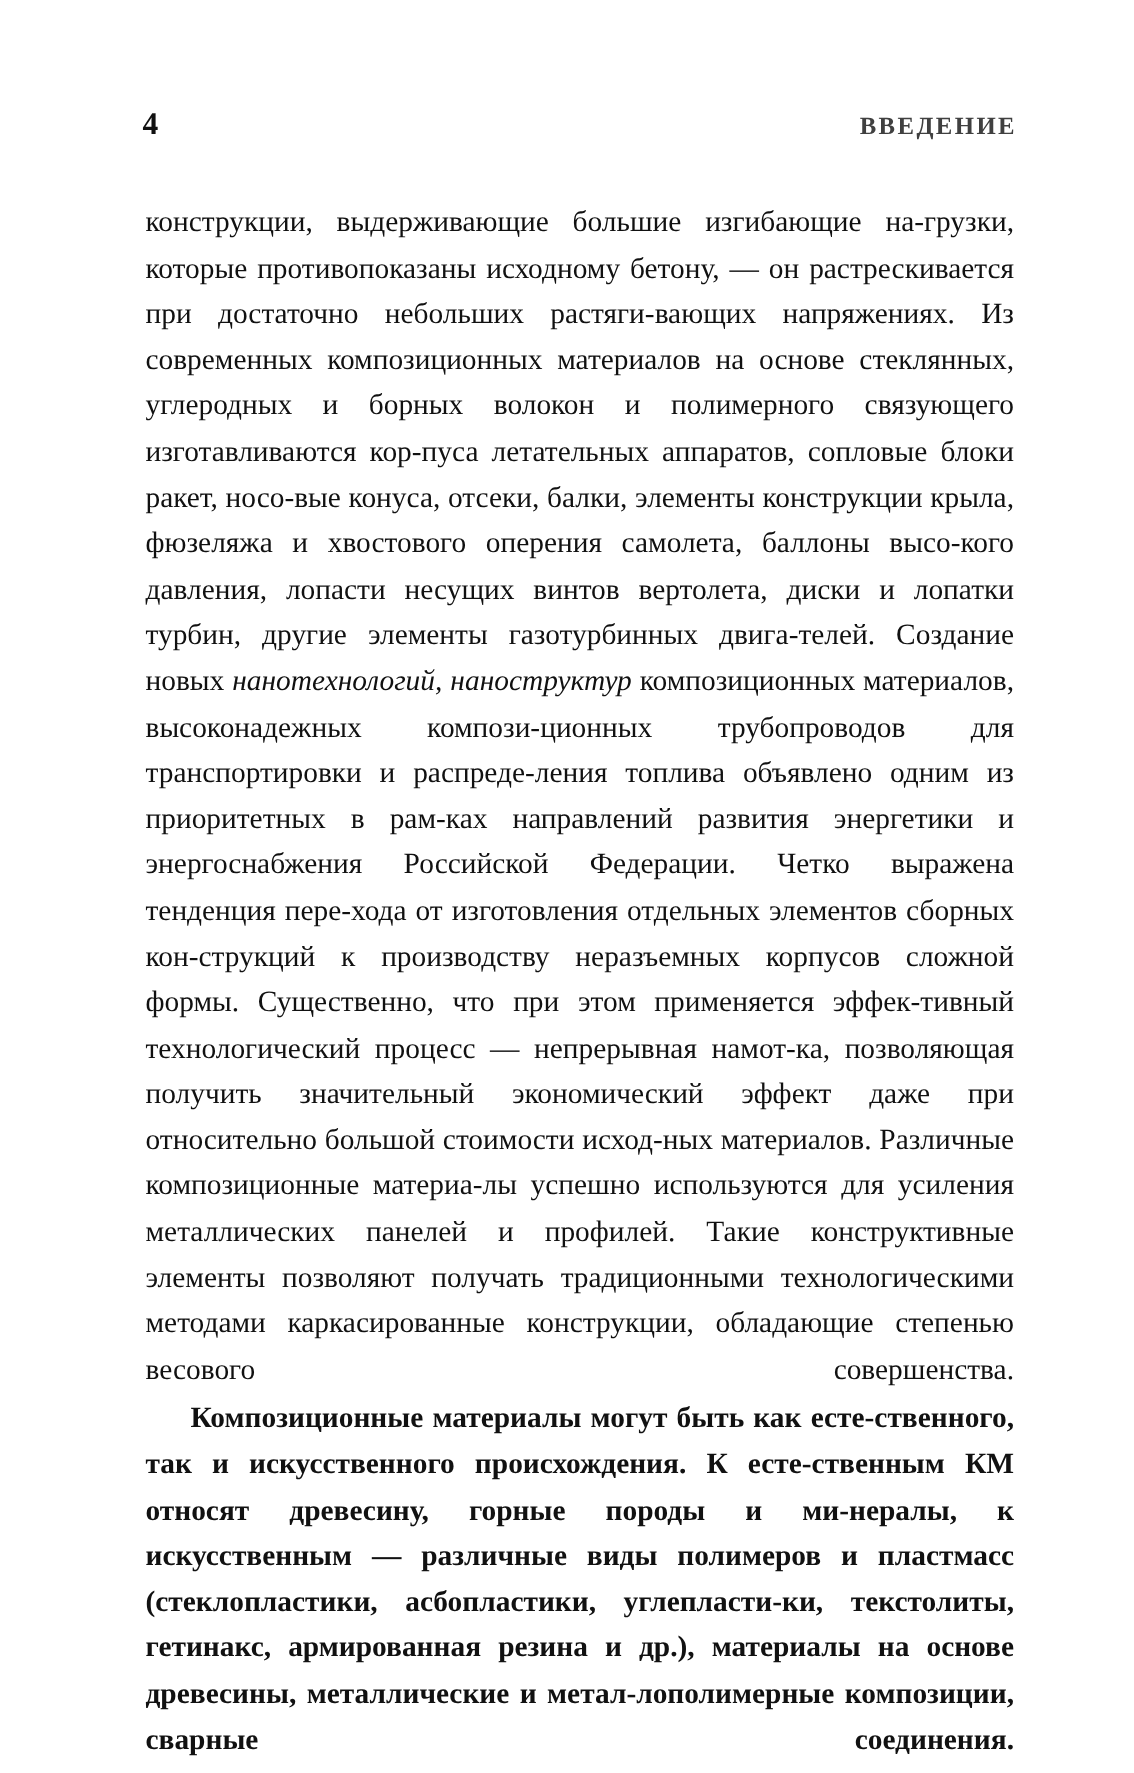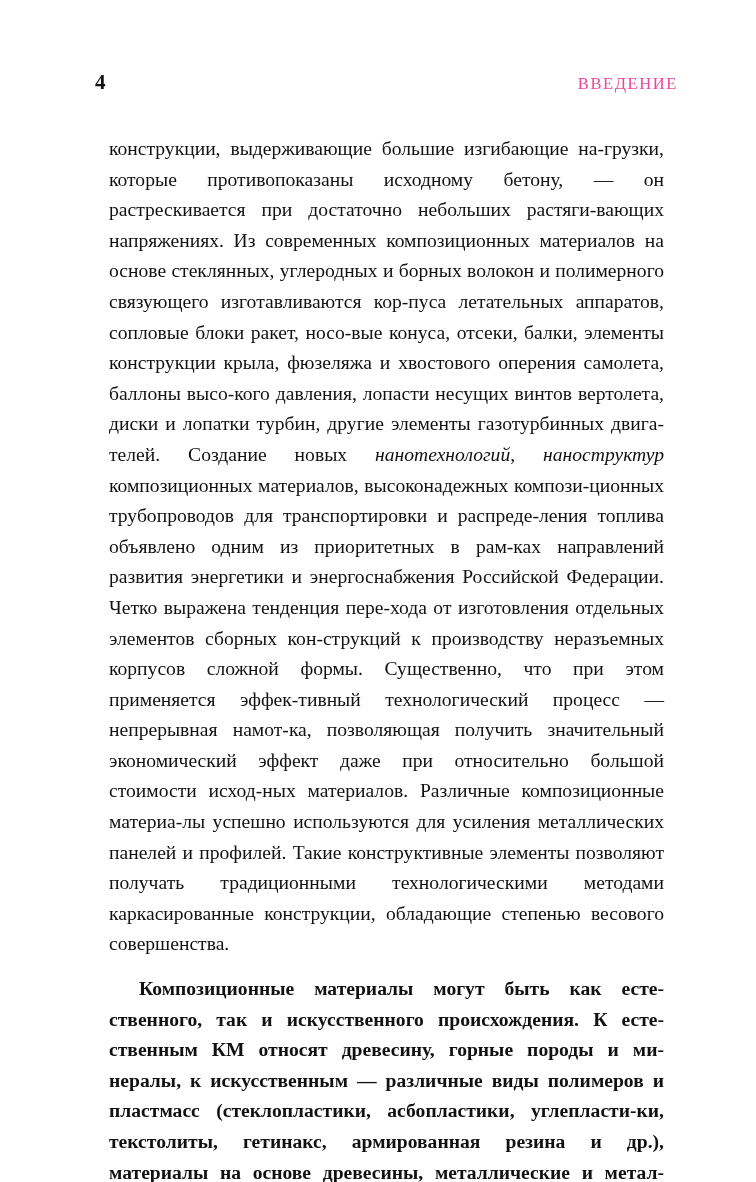--- a/index.html
+++ b/index.html
@@ -31,33 +31,34 @@
   }
   .folio {
     font-size: 21px;
     font-weight: bold;
     letter-spacing: 0.5px;
     color: #111111;
   }
   .head-title {
     font-size: 16.5px;
     letter-spacing: 1.6px;
-    color: #ec4899;
+    color: #404040;
     text-transform: uppercase;
+    font-weight: bold;
   }
   .body-text {
     font-size: 19.6px;
     line-height: 30.6px;
     text-align: justify;
     text-justify: inter-word;
     color: #111111;
     hyphens: manual;
   }
   .body-text p {
-    margin: 14px;
+    margin: 2px;
     text-indent: 0;
   }
   .body-text p.indent {
     text-indent: 30px;
     font-weight: bold;
   }
   .body-text em {
     font-style: italic;
   }
   

